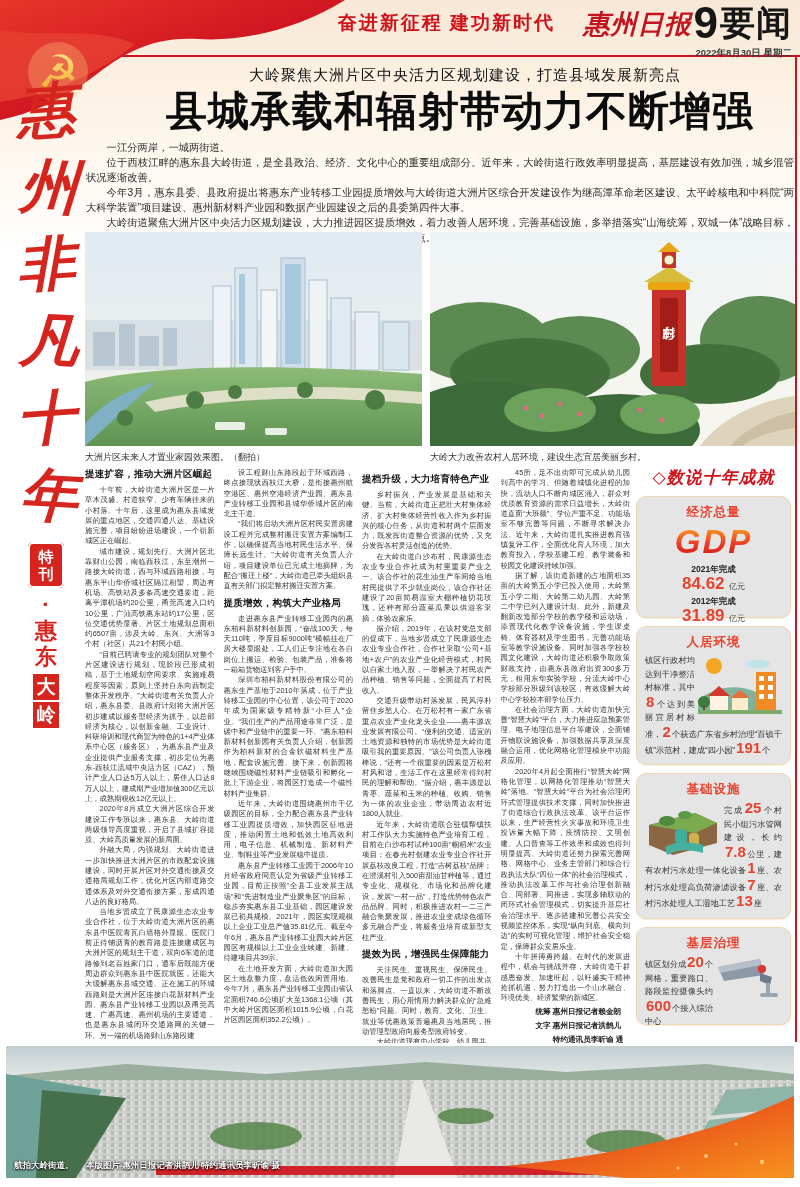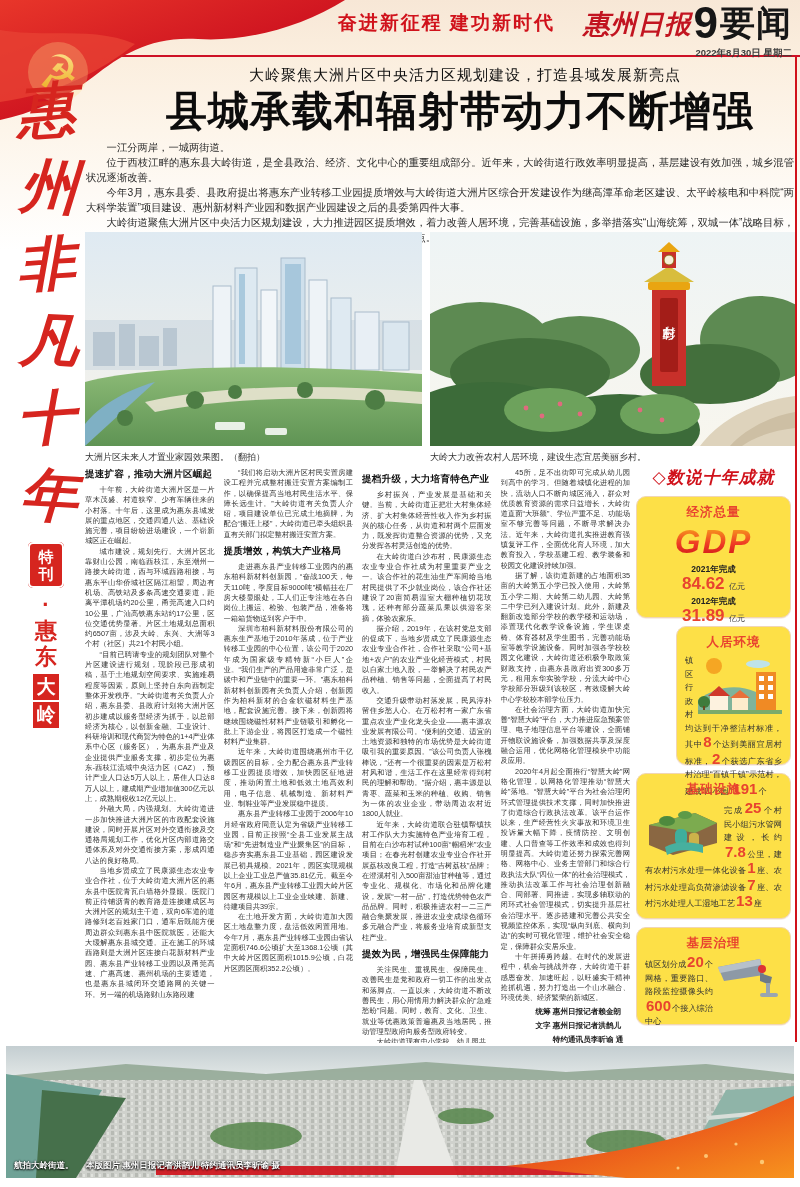--- a/index.html
+++ b/index.html
@@ -52,36 +52,36 @@
   .cols{position:absolute;left:85px;top:468px;width:545px;height:575px;display:flex;gap:9px;z-index:4;}
   .col{flex:1;overflow:hidden;}
   .col-h{font-size:9.5px;font-weight:900;color:#111;white-space:nowrap;margin:5px 0 4px;letter-spacing:.3px;}
   .col:first-child .col-h{margin-top:0;}
   .col-p{margin:0;font-size:7.3px;line-height:10.3px;color:#333;text-align:justify;text-indent:2em;}
   .credit{font-size:7.6px;line-height:11px;font-weight:bold;color:#222;margin-top:3px;margin-left:35px;}
   
   .sidebar{position:absolute;left:636px;top:466px;width:155px;z-index:4;}
   .sb-title{text-align:center;color:#d0121b;font-family:"DejaVu Serif",serif;font-style:italic;
         font-weight:900;font-size:17px;margin-bottom:7px;letter-spacing:1px;}
-  .card{background:#fde047;border:1px solid #f1d6b4;border-radius:10px;padding:7px 8px;margin-bottom:8px;
+  .card{background:#e5e5e5;border:1px solid #f1d6b4;border-radius:10px;padding:7px 8px;margin-bottom:8px;
         box-shadow:0 1px 0 rgba(210,150,90,.15);}
   .card-title{text-align:center;color:#e8432f;font-weight:900;font-size:12.5px;margin-bottom:3px;letter-spacing:1px;}
   .gdp-card{height:106px;}
   .gdp-logo{display:block;text-align:center;font-size:33px;font-weight:900;font-style:italic;letter-spacing:2px;
         background:linear-gradient(180deg,#f9b21a 0%,#ef3b24 55%,#c81018 100%);
         -webkit-background-clip:text;background-clip:text;color:transparent;line-height:36px;}
   .gdp-row{text-align:center;line-height:11px;margin-top:1px;}
   .gdp-label{font-size:8.5px;font-weight:bold;color:#222;}
   .gdp-value{font-size:17px;font-weight:900;color:#e8432f;line-height:17px;}
   .gdp-unit{font-size:8px;color:#444;}
   .card-body{font-size:8.2px;line-height:13.5px;color:#333;text-align:justify;}
   .seg-num{font-size:15px;font-weight:900;color:#e8432f;padding:0 1px;line-height:13px;}
   .illus-right{float:right;margin:2px 0 0 3px;}
   .illus-left{float:left;margin:2px 3px 0 0;}
-  .card-env{height:123px;margin-left:40px;}.card-infra{height:130px;}.card-gov{height:82px;}
+  .card-env{height:123px;}.card-infra{height:130px;}.card-gov{height:82px;}
   
   .panorama{position:absolute;left:6px;top:1046px;width:788px;height:132px;z-index:4;overflow:hidden;}
   .pan-caption{position:absolute;left:14px;top:1160px;z-index:5;color:#fff;font-size:8.5px;font-weight:bold;
         text-shadow:0 0 2px #000,0 1px 2px #000;}
   .pan-caption span{margin-right:10px;}
 </style>
 </head>
 <body>
 
 <div class="page">
@@ -256,24 +256,26 @@
 
   <div class="caption caption-left">大洲片区未来人才置业家园效果图。（翻拍）</div>
   <div class="caption caption-right">大岭大力改善农村人居环境，建设生态宜居美丽乡村。</div>
 
   <div class="cols" id="cols">
       <div class="col">
         <div class="col-h">提速扩容，推动大洲片区崛起</div>
         <p class="col-p">十年前，大岭街道大洲片区是一片草木茂盛、村道狭窄、少有车辆往来的小村落。十年后，这里成为惠东县城发展的重点地区，交通四通八达、基础设施完善，项目纷纷进场建设，一个崭新城区正在崛起。</p>
         <p class="col-p">城市建设，规划先行。大洲片区北靠财山公园，南临西枝江，东至潮州一路接大岭街道，西与环城西路相接，与惠东平山华侨城社区隔江相望，周边有机场、高铁站及多条高速交通要道，距离平潭机场约20公里，甬莞高速入口约10公里，广汕高铁惠东站约17公里，区位交通优势显著。片区土地规划总面积约6507亩，涉及大岭、东兴、大洲等3个村（社区）共21个村民小组。</p>
         <p class="col-p">“目前已聘请专业的规划团队对整个片区建设进行规划，现阶段已形成初稿，基于土地规划空间要求、实施难易程度等因素，原则上坚持自东向西制定整体开发秩序。”大岭街道有关负责人介绍，惠东县委、县政府计划将大洲片区初步建成以服务型经济为抓手，以总部经济为核心，以创新金融、工业设计、科研培训和现代商贸为特色的1+4产业体系中心区（服务区），为惠东县产业及企业提供产业服务支撑，初步定位为惠东-西枝江流域中央活力区（CAZ），预计产业人口达5万人以上，居住人口达8万人以上，建成期产业增加值300亿元以上，成熟期税收12亿元以上。</p>
+        <p class="col-p">2020年8月成立大洲片区综合开发建设工作专班以来，惠东县、大岭街道两级领导高度重视，开启了县城扩容提质、大岭高质量发展的新局面。</p>
         <p class="col-p">外融大局，内强规划。大岭街道进一步加快推进大洲片区的市政配套设施建设，同时开展片区对外交通衔接及交通格局规划工作，优化片区内部道路交通体系及对外交通衔接方案，形成四通八达的良好格局。</p>
         <p class="col-p">当地乡贤成立了民康源生态农业专业合作社，位于大岭街道大洲片区的惠东县中医院青瓦白墙格外显眼。医院门前正待铺沥青的教育路是连接建成区与大洲片区的规划主干道，双向6车道的道路修到老百姓家门口，通车后既能方便周边群众到惠东县中医院就医，还能大大缓解惠东县城交通。正在施工的环城西路则是大洲片区连接白花新材料产业园、惠东县产业转移工业园以及甬莞高速、广惠高速、惠州机场的主要通道，也是惠东县城闭环交通路网的关键一环。另一端的机场路财山东路段建</p>
       </div>
       <div class="col">
+        <p class="col-p">设工程财山东路段起于环城西路，终点接现状西枝江大桥，是衔接惠州航空港区、惠州空港经济产业园、惠东县产业转移工业园和县城华侨城片区的南北主干道。</p>
         <p class="col-p">“我们将启动大洲片区村民安置房建设工程并完成整村搬迁安置方案编制工作，以确保提高当地村民生活水平、保障长远生计。”大岭街道有关负责人介绍，项目建设单位已完成土地摘牌，为配合“搬迁上楼”，大岭街道已牵头组织县直有关部门拟定整村搬迁安置方案。</p>
         <div class="col-h">提质增效，构筑大产业格局</div>
         <p class="col-p">走进惠东县产业转移工业园内的惠东柏科新材料创新园，“奋战100天，每天110吨，季度目标9000吨”横幅挂在厂房大楼显眼处，工人们正专注地在各自岗位上搬运、检验、包装产品，准备将一箱箱货物送到客户手中。</p>
         <p class="col-p">深圳市柏科新材料股份有限公司的惠东生产基地于2010年落成，位于产业转移工业园的中心位置，该公司于2020年成为国家级专精特新“小巨人”企业。“我们生产的产品用途非常广泛，是碳中和产业链中的重要一环。”惠东柏科新材料创新园有关负责人介绍，创新园作为柏科新材的合金软磁材料生产基地，配套设施完善。接下来，创新园将继续围绕磁性材料产业链吸引和孵化一批上下游企业，将园区打造成一个磁性材料产业集群。</p>
         <p class="col-p">近年来，大岭街道围绕惠州市千亿级园区的目标，全力配合惠东县产业转移工业园提质增效，加快园区征地进度，推动闲置土地和低效土地高效利用，电子信息、机械制造、新材料产业、制鞋业等产业发展稳中提质。</p>
         <p class="col-p">惠东县产业转移工业园于2006年10月经省政府同意认定为省级产业转移工业园，目前正按照“全县工业发展主战场”和“先进制造业产业聚集区”的目标，稳步夯实惠东县工业基础，园区建设发展已初具规模。2021年，园区实现规模以上企业工业总产值35.81亿元。截至今年6月，惠东县产业转移工业园大岭片区园区有规模以上工业企业续建、新建、待建项目共39宗。</p>
         <p class="col-p">在土地开发方面，大岭街道加大园区土地盘整力度，盘活低效闲置用地。今年7月，惠东县产业转移工业园由省认定面积746.6公顷扩大至1368.1公顷（其中大岭片区园区面积1015.9公顷，白花片区园区面积352.2公顷）。</p>
       </div>
       <div class="col">
         <div class="col-h">提档升级，大力培育特色产业</div>

